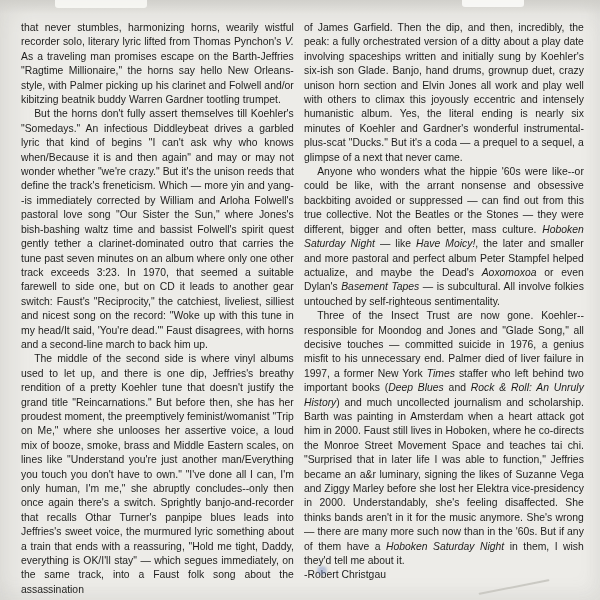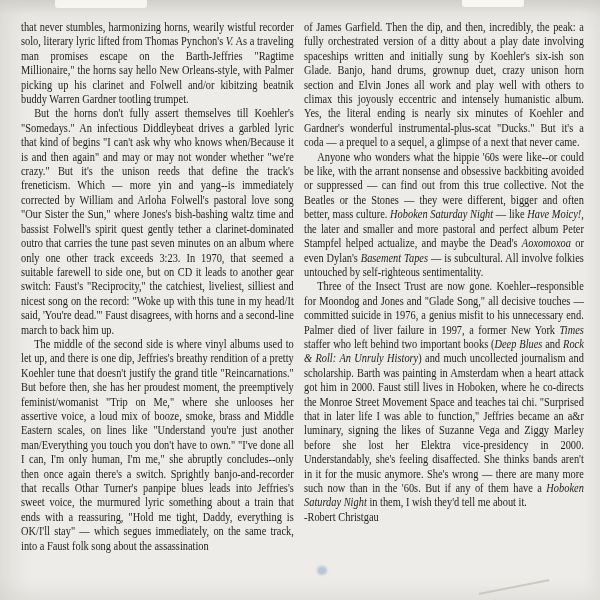--- a/index.html
+++ b/index.html
@@ -10,21 +10,21 @@
     overflow: hidden;
     background: #ebeae6;
   }
   .page {
     position: relative;
     width: 600px;
     height: 600px;
     background: #edece8;
     box-shadow: inset 10px 10px 26px rgba(120,118,112,0.14),
                 inset -5px -8px 18px rgba(120,118,112,0.08);
-    font-family: Liberation Serif, serif;
+    font-family: Liberation Sans, sans-serif;
   }
   .top-shade {
     position: absolute;
     left: 0; top: 0;
     width: 600px; height: 14px;
     background: linear-gradient(180deg, rgba(205,204,199,0.75), rgba(237,236,232,0));
   }
   .top-patch-left {
     position: absolute;
     left: 55px; top: 0;

